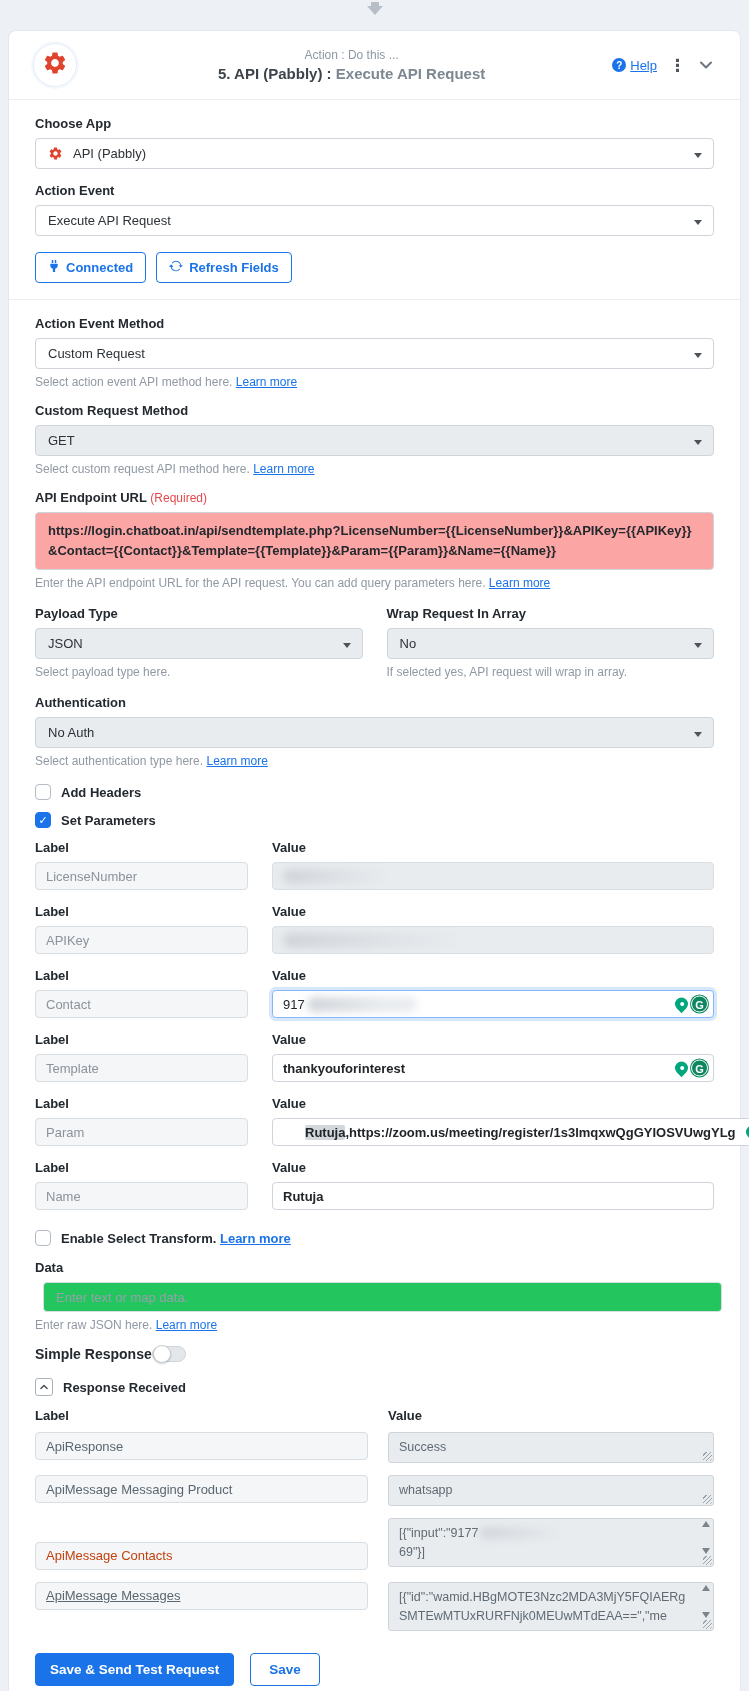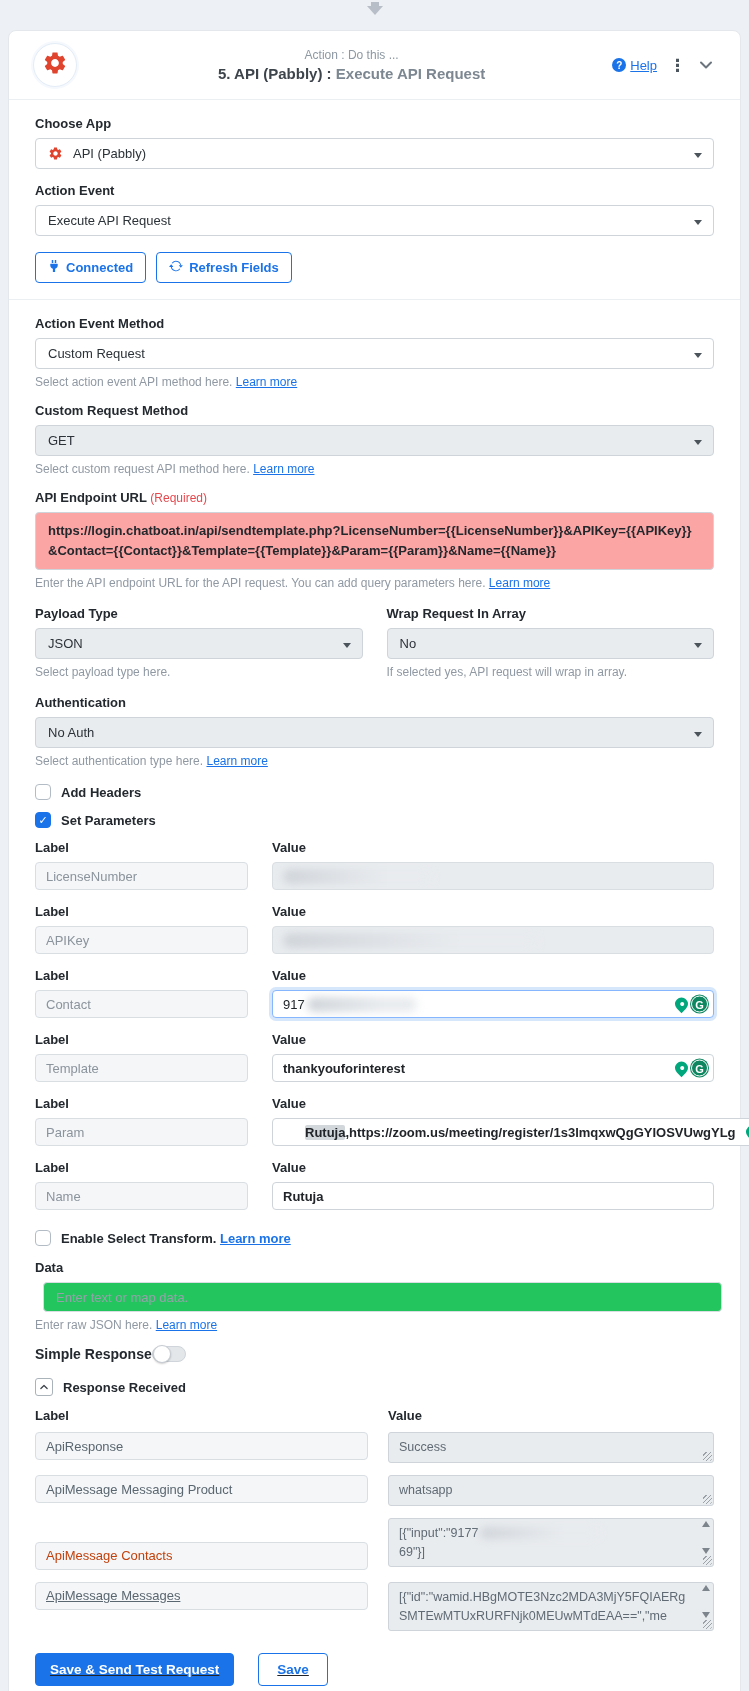--- a/index.html
+++ b/index.html
@@ -94,21 +94,21 @@
   .ta--short { min-height:28px; }
   .ta--tall { min-height:46px; padding-right:20px; }
   .grip { position:absolute; right:1px; bottom:1px; width:9px; height:9px;
     background:repeating-linear-gradient(135deg, transparent 0 2px, #9aa1a8 2px 3px); border-bottom-right-radius:3px; }
   .mini-scroll { position:absolute; right:2px; top:2px; bottom:12px; width:11px; display:flex; flex-direction:column;
     align-items:center; justify-content:space-between; }
   .tri-up { width:0; height:0; border-left:4px solid transparent; border-right:4px solid transparent; border-bottom:6px solid #7d858c; cursor:pointer; }
   .tri-down { width:0; height:0; border-left:4px solid transparent; border-right:4px solid transparent; border-top:6px solid #7d858c; cursor:pointer; }
   .blur-blob--inline { vertical-align:middle; margin-left:2px; }
 
-  .footer-btns { display:flex; gap:24px; margin-top:22px;text-decoration:underline; }
+  .footer-btns { display:flex; gap:16px; margin-top:22px; }
   .btn-primary { background:#1a73e8; color:#fff; border:1px solid #1a73e8; border-radius:4px; padding:8px 14px;
     font-size:13.5px; font-weight:700; cursor:pointer; font-family:inherit; }
   .btn-secondary { background:#fff; color:#1a73e8; border:1px solid #1a73e8; border-radius:4px; padding:8px 18px;
     font-size:13.5px; font-weight:700; cursor:pointer; font-family:inherit; }
 </style>
 </head>
 <body>
 
 <div>
   <div class="connector-top">

